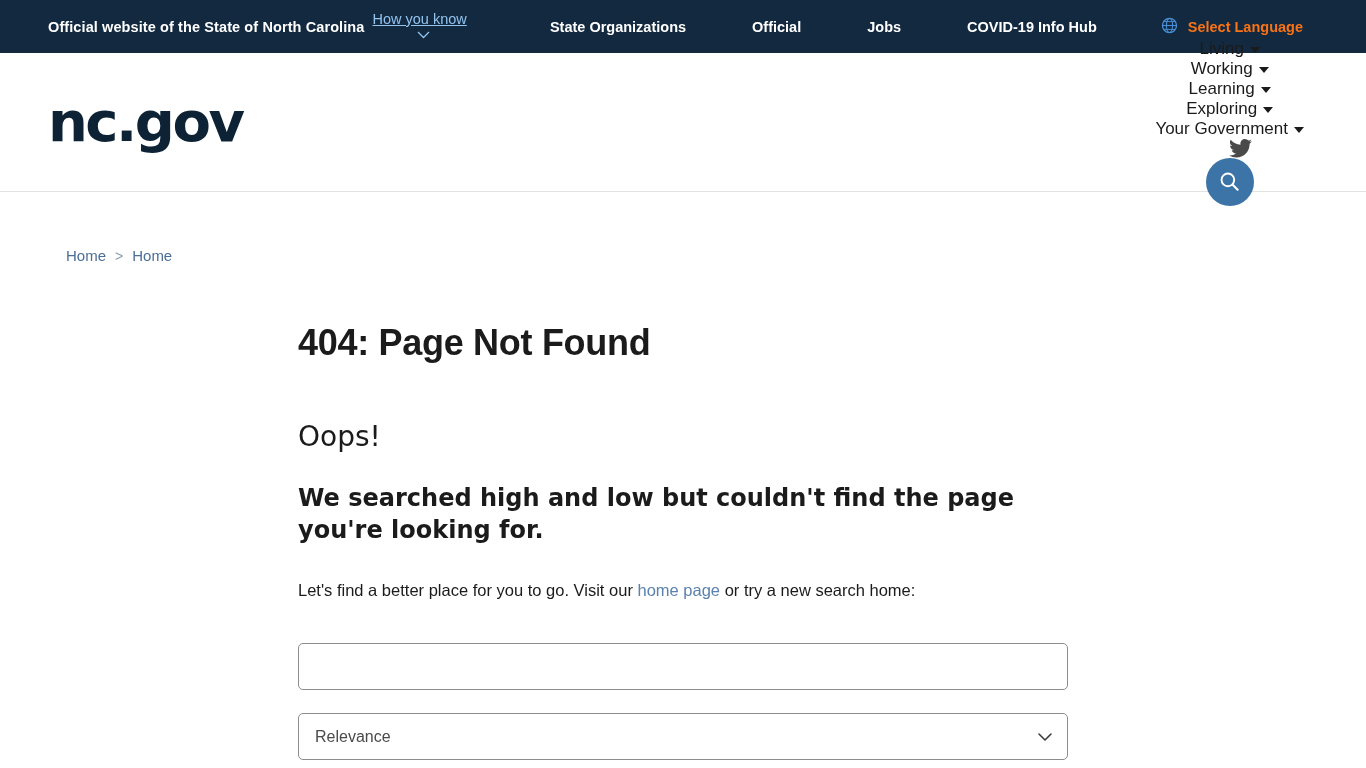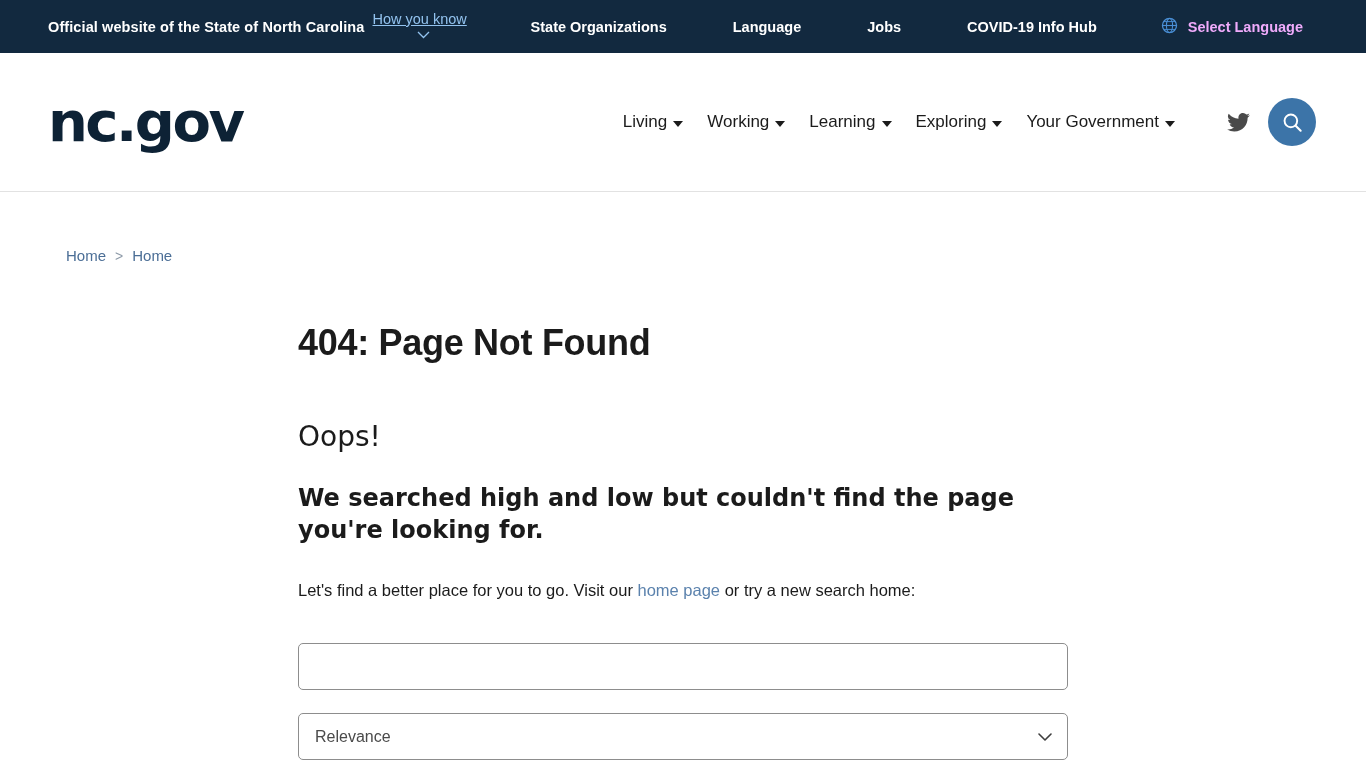--- a/index.html
+++ b/index.html
@@ -62,21 +62,21 @@
     cursor: pointer;
   }
   .lang-wrap {
     display: flex;
     align-items: center;
     padding-left: 22px;
     padding-right: 0;
     cursor: pointer;
   }
   .lang-wrap .lang-label {
-    color: #f0abfc;
+    color: #f97316;
     font-weight: bold;
     font-size: 14.5px;
     margin-left: 10px;
     white-space: nowrap;
   }
 
   
   .header {
     height: 139px;
     background: #ffffff;
@@ -92,20 +92,21 @@
     letter-spacing: -2.5px;
     color: #0d2235;
     line-height: 1;
     cursor: pointer;
     user-select: none;
   }
   .mainnav {
     margin-left: auto;
     display: flex;
     align-items: center;
+    flex-direction: column;
   }
   .mainnav .navitem {
     display: inline-flex;
     align-items: center;
     font-size: 17px;
     color: #1b1b1b;
     text-decoration: none;
     padding: 0 12px;
     white-space: nowrap;
     cursor: pointer;
@@ -257,21 +258,21 @@
       <span class="chev-sm">
         <svg width="13" height="8" viewBox="0 0 13 8" fill="none" aria-hidden="true">
           <path d="M1 1 L6.5 6.5 L12 1" stroke="#93c3ef" stroke-width="1.3" fill="none"></path>
         </svg>
       </span>
     </span>
   </div>
 
   <div class="topbar-right">
     <a>State Organizations</a>
-    <a>Language</a>
+    <a>Official</a>
     <a>Jobs</a>
     <a>COVID-19 Info Hub</a>
     <div class="lang-wrap">
       <span>
         <svg width="17" height="17" viewBox="0 0 20 20" fill="none" aria-hidden="true">
           <circle cx="10" cy="10" r="8.3" stroke="#4a8fd6" stroke-width="1.5" fill="#12293f"></circle>
           <ellipse cx="10" cy="10" rx="3.6" ry="8.3" stroke="#4a8fd6" stroke-width="1.3" fill="none"></ellipse>
           <line x1="1.7" y1="10" x2="18.3" y2="10" stroke="#4a8fd6" stroke-width="1.3"></line>
           <line x1="3.2" y1="5.4" x2="16.8" y2="5.4" stroke="#4a8fd6" stroke-width="1.1"></line>
           <line x1="3.2" y1="14.6" x2="16.8" y2="14.6" stroke="#4a8fd6" stroke-width="1.1"></line>

